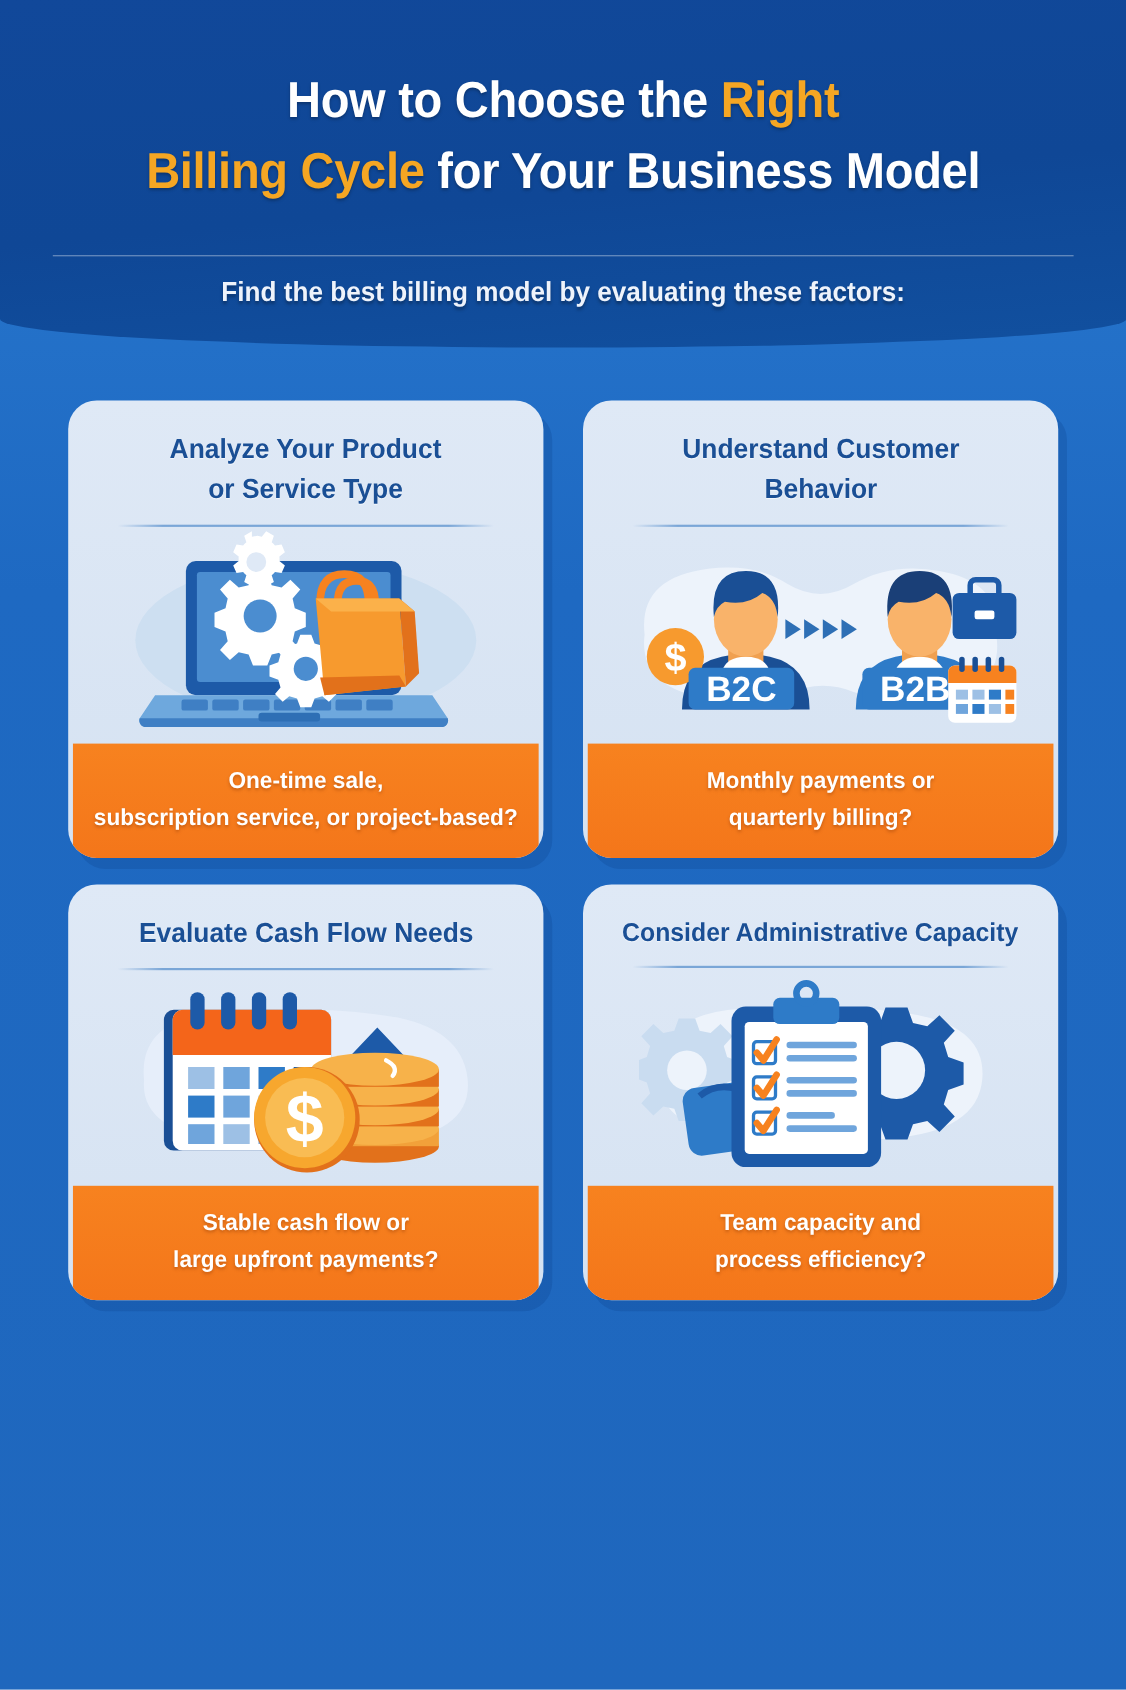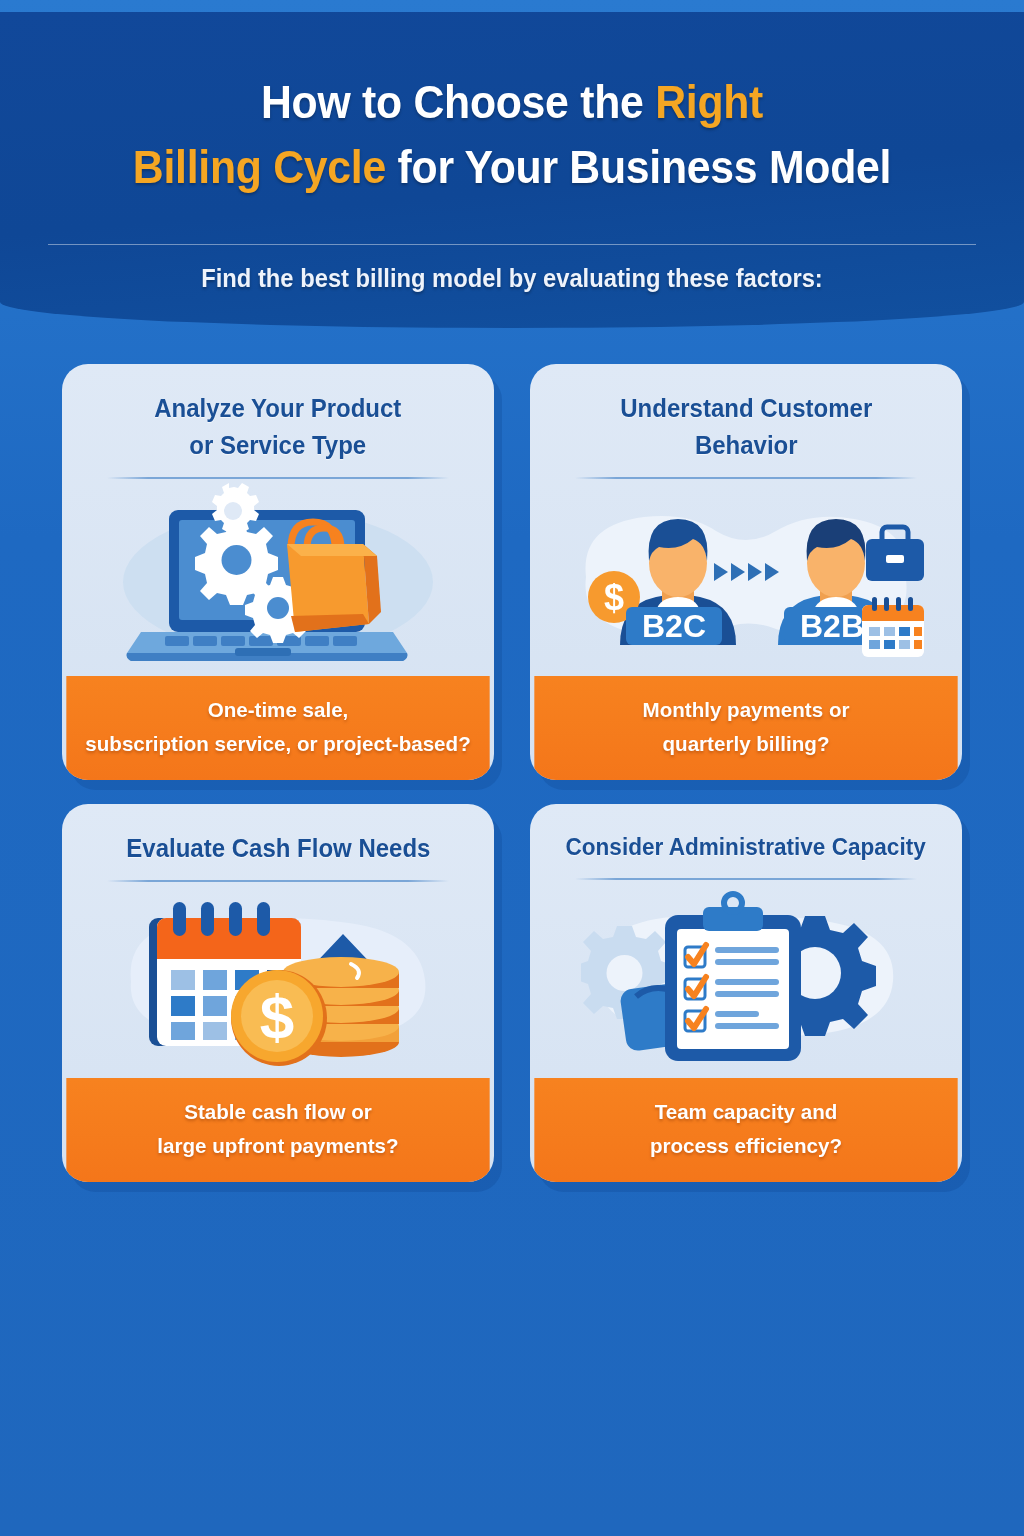--- a/index.html
+++ b/index.html
@@ -12,21 +12,21 @@
   }
 
   body {
     background: linear-gradient(180deg, #2a7ad0 0%, #1e69c2 35%, #1f67bd 100%);
     position: relative;
   }
 
   
   .header {
     position: absolute;
-    left: 0; top: 12px;
+    left: 0; top: 0;
     width: 1024px;
     height: 316px;
     background: linear-gradient(175deg, #11489a 0%, #0f4796 55%, #11509f 100%);
     border-bottom-left-radius: 50% 26px;
     border-bottom-right-radius: 50% 26px;
     overflow: hidden;
   }
 
   .title {
     position: absolute;

